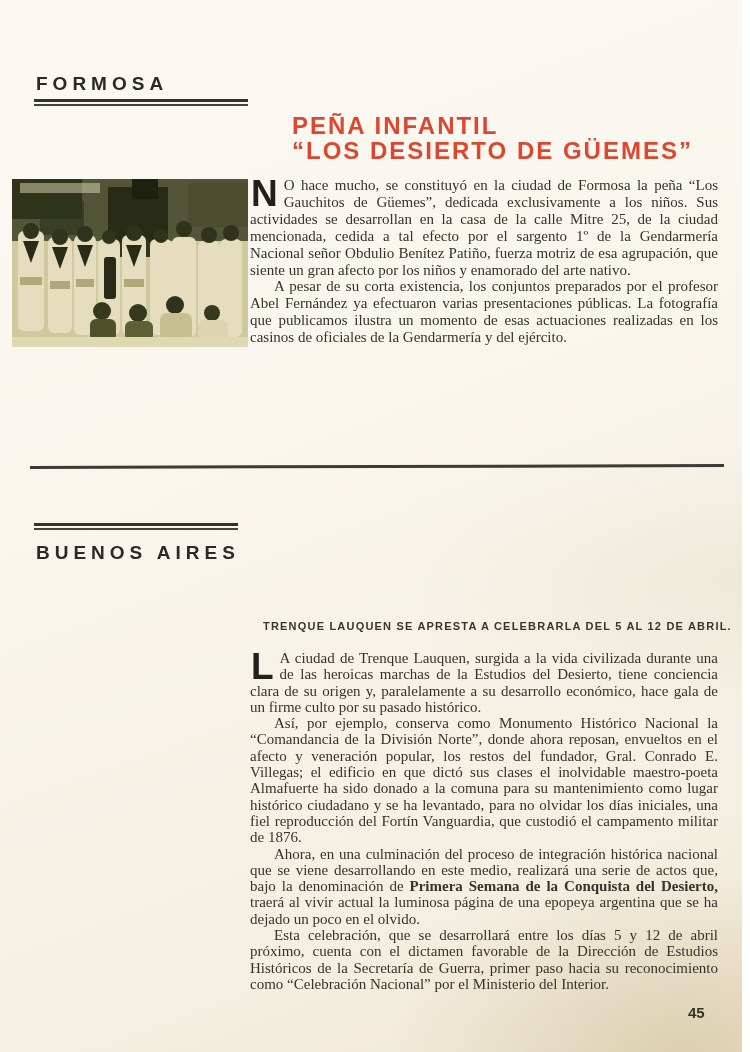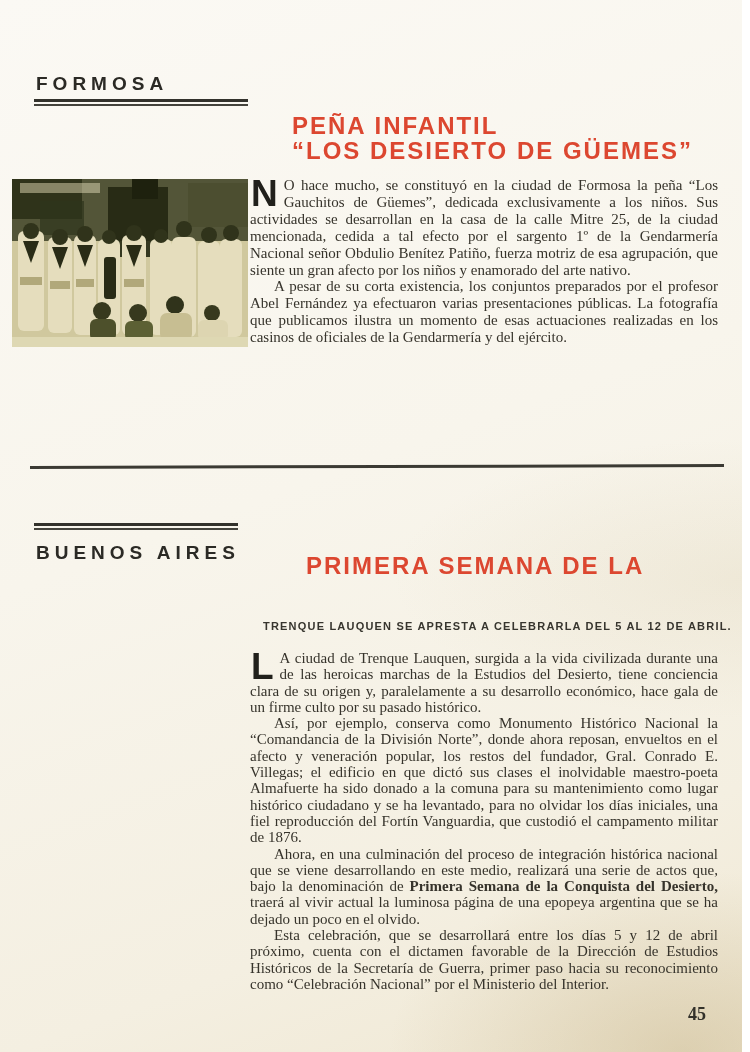--- a/index.html
+++ b/index.html
@@ -67,21 +67,21 @@
   }
 
   .photo-frame {
     position:absolute; left:12px; top:179px; width:236px; height:168px;
     background:#d9d3ab;
   }
   .photo-frame svg { display:block; width:100%; height:100%; }
 
   .page-number {
     position:absolute; left:688px; top:1004px;
-    font-family:Liberation Serif, serif; font-weight:bold; font-size:18px;
+    font-family:Liberation Sans, sans-serif; font-weight:bold; font-size:15px;
     color:#33312a;
   }
 </style>
 </head>
 <body>
 
 <div class="page">
 
   <div class="region-label" style="left:36px; top:73px;">FORMOSA</div>
   <div class="region-rule" style="left:34px; top:99px; width:214px;"></div>
@@ -162,21 +162,20 @@
     <p><span class="dropcap">N</span><span>O hace mucho, se constituyó en la ciudad de Formosa la peña “Los Gauchitos de Güemes”, dedicada exclusivamente a los niños. Sus actividades se desarrollan en la casa de la calle Mitre 25, de la ciudad mencionada, cedida a tal efecto por el sargento 1º de la Gendarmería Nacional señor Obdulio Benítez Patiño, fuerza motriz de esa agrupación, que siente un gran afecto por los niños y enamorado del arte nativo.</span></p>
     <p class="indent">A pesar de su corta existencia, los conjuntos preparados por el profesor Abel Fernández ya efectuaron varias presentaciones públicas. La fotografía que publicamos ilustra un momento de esas actuaciones realizadas en los casinos de oficiales de la Gendarmería y del ejército.</p>
   </div>
 
   <div class="section-divider"></div>
 
   <div class="region-label" style="left:36px; top:497px;margin-top:45px;">BUENOS AIRES</div>
   <div class="region-rule" style="left:34px; top:523px; width:204px;"></div>
 
   <div class="red-title" style="left:262px; top:553px;">
-    <div>PRIMERA SEMANA DE LA</div>
   </div>
 
   <div class="kicker" style="left:263px; top:620px;">TRENQUE LAUQUEN SE APRESTA A CELEBRARLA DEL 5 AL 12 DE ABRIL.</div>
 
   <div class="article" id="article-ba" style="left:250px; top:650px;">
     <p><span class="dropcap">L</span><span>A ciudad de Trenque Lauquen, surgida a la vida civilizada durante una de las heroicas marchas de la Estudios del Desierto, tiene conciencia clara de su origen y, paralelamente a su desarrollo económico, hace gala de un firme culto por su pasado histórico.</span></p>
     <p class="indent">Así, por ejemplo, conserva como Monumento Histórico Nacional la “Comandancia de la División Norte”, donde ahora reposan, envueltos en el afecto y veneración popular, los restos del fundador, Gral. Conrado E. Villegas; el edificio en que dictó sus clases el inolvidable maestro-poeta Almafuerte ha sido donado a la comuna para su mantenimiento como lugar histórico ciudadano y se ha levantado, para no olvidar los días iniciales, una fiel reproducción del Fortín Vanguardia, que custodió el campamento militar de 1876.</p>
     <p class="indent"><span>Ahora, en una culminación del proceso de integración histórica nacional que se viene desarrollando en este medio, realizará una serie de actos que, bajo la denominación de </span><span class="bold-inline">Primera Semana de la Conquista del Desierto,</span><span> traerá al vivir actual la luminosa página de una epopeya argentina que se ha dejado un poco en el olvido.</span></p>
     <p class="indent">Esta celebración, que se desarrollará entre los días 5 y 12 de abril próximo, cuenta con el dictamen favorable de la Dirección de Estudios Históricos de la Secretaría de Guerra, primer paso hacia su reconocimiento como “Celebración Nacional” por el Ministerio del Interior.</p>
   </div>

